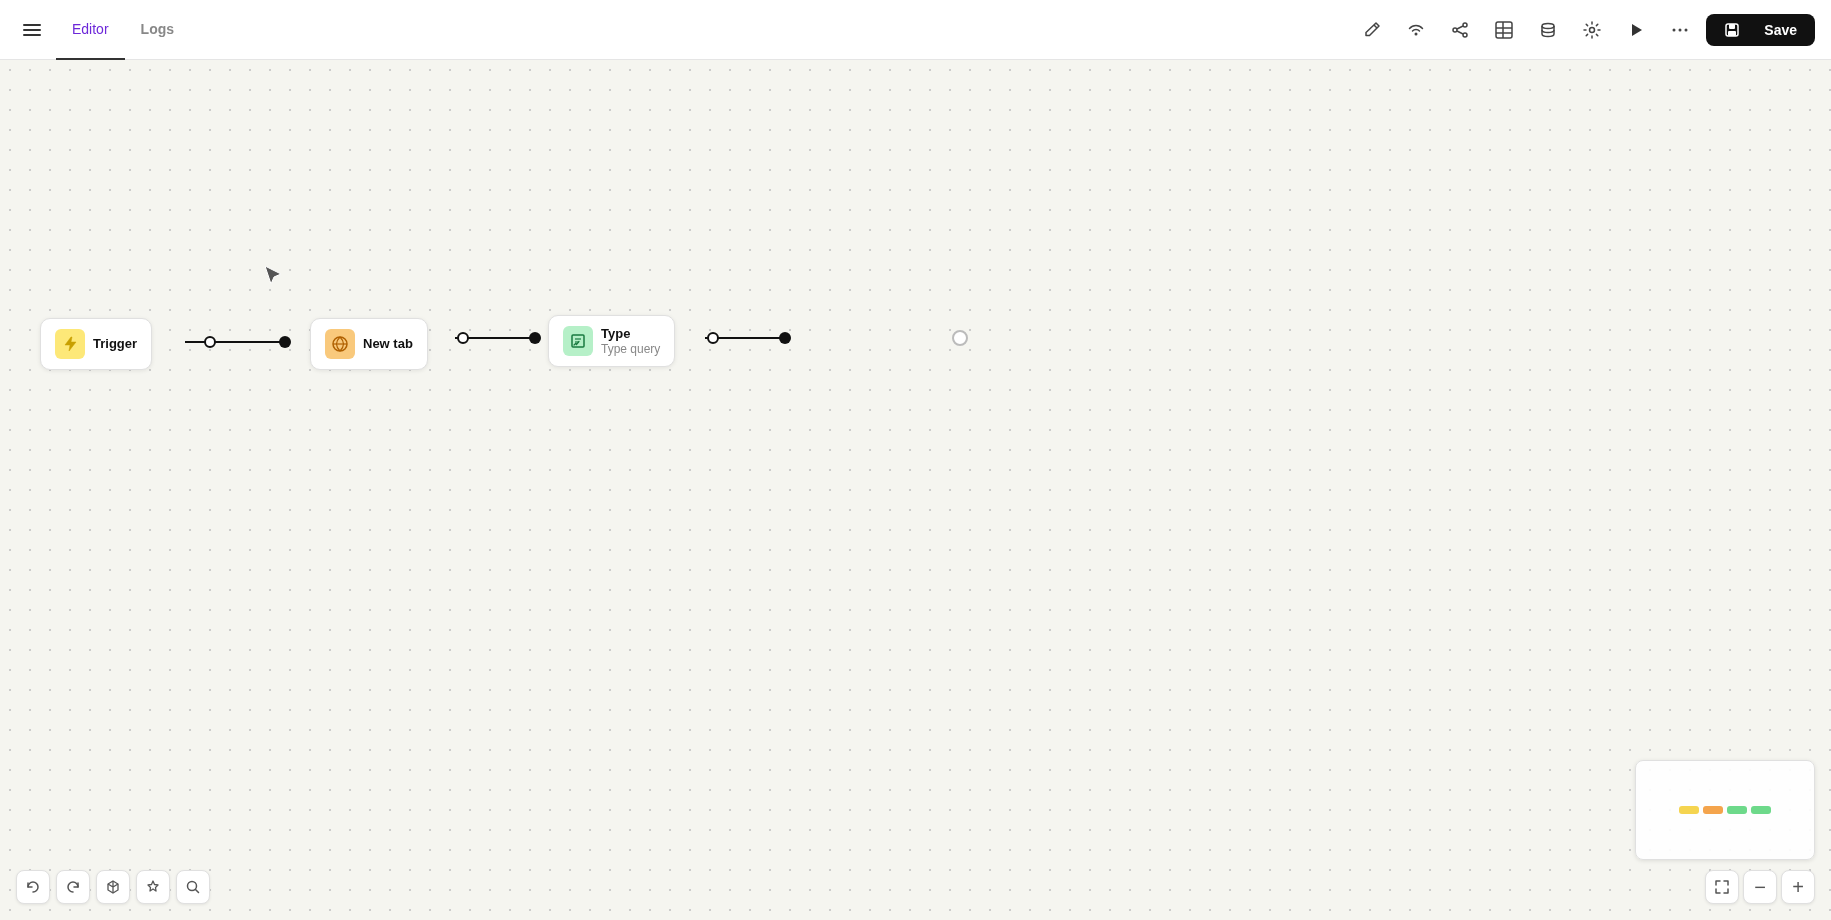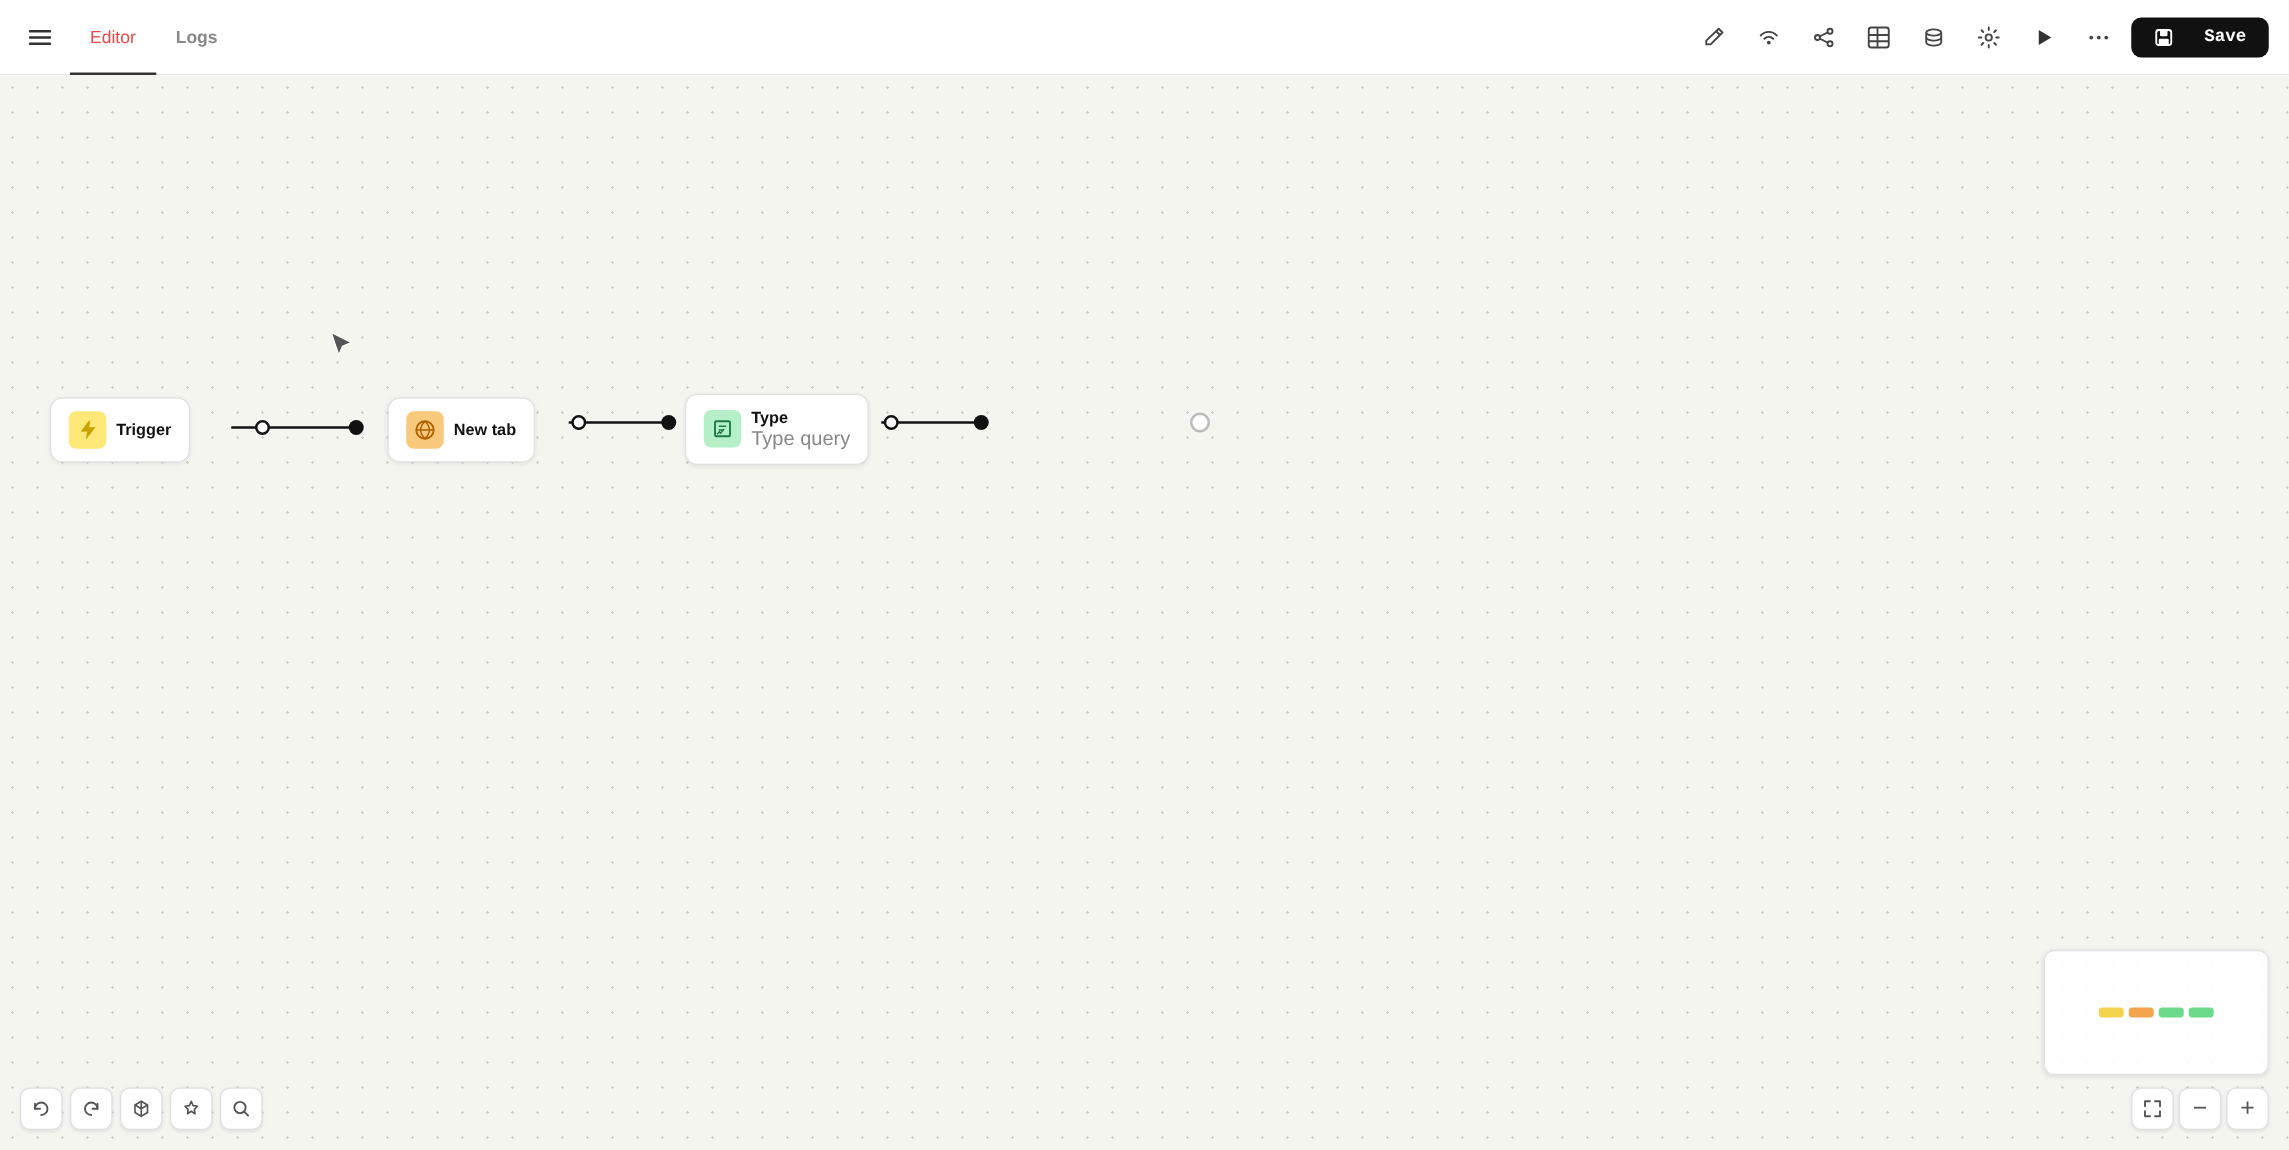--- a/index.html
+++ b/index.html
@@ -39,21 +39,21 @@
       display: flex;
       align-items: center;
       font-size: 14px;
       font-weight: 500;
       cursor: pointer;
       border-bottom: 2px solid transparent;
       color: #333;
     }
     .nav-tab.active {
       border-bottom: 2px solid #333;
-      color: #ef4444;
+      color: #6d28d9;
     }
     .nav-tab:not(.active) {
       color: #888;
       font-weight: bold;
     }
 
     .header-right {
       display: flex;
       align-items: center;
       gap: 8px;
@@ -71,21 +71,20 @@
       align-items: center;
       gap: 24px;
       background: #111;
       color: #fff;
       border: none;
       border-radius: 8px;
       padding: 8px 18px;
       font-size: 14px;
       font-weight: 600;
       cursor: pointer;
-      font-family: Liberation Mono, monospace;
     }
 
     
     .canvas {
       width: 100%;
       height: calc(920px - 60px);
       background-image: radial-gradient(circle, #ccc 1px, transparent 1px);
       background-size: 20px 20px;
       background-color: #f5f5f0;
       position: relative;
@@ -135,21 +134,21 @@
       display: flex;
       flex-direction: column;
     }
     .node-title {
       font-size: 13px;
       font-weight: 600;
       color: #111;
       line-height: 1.2;
     }
     .node-subtitle {
-      font-size: 16px;
+      font-size: 12px;
       color: #888;
       line-height: 1.2;
     }
 
     
     .connections-svg {
       position: absolute;
       top: 0; left: 0;
       width: 100%; height: 100%;
       pointer-events: none;

